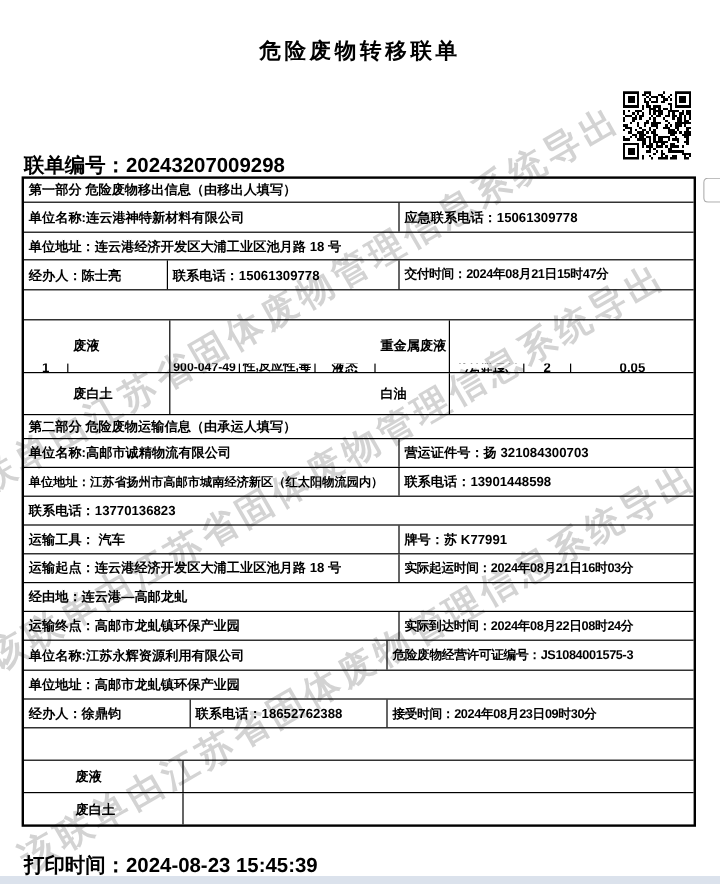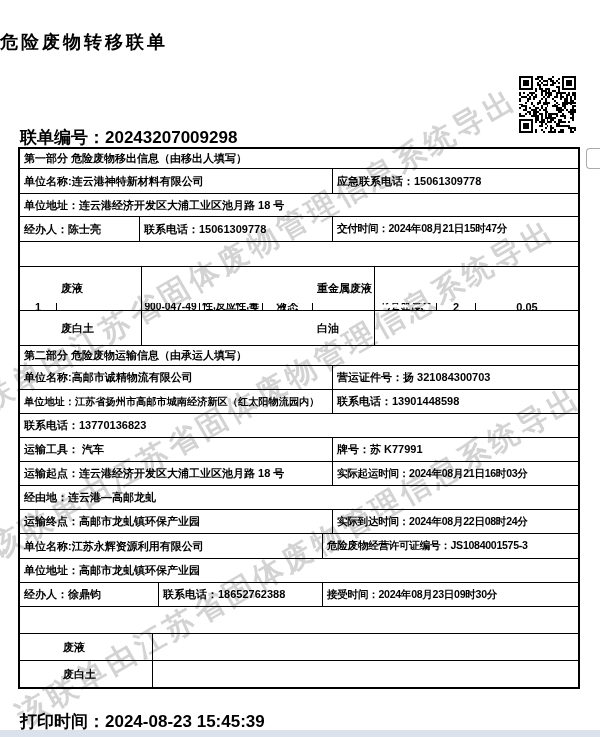--- a/index.html
+++ b/index.html
@@ -9,21 +9,21 @@
     font-family:"Liberation Sans","DejaVu Sans",sans-serif;color:#000;
   }
   
   .wm{
     position:absolute;white-space:nowrap;font-size:30px;font-weight:bold;
     letter-spacing:4px;color:rgba(140,140,140,0.38);
     transform:rotate(-30deg);transform-origin:0 0;z-index:0;pointer-events:none;
   }
   
   .doc-title{
-    position:absolute;top:30px;left:0;width:100%;text-align:left;
+    position:absolute;top:30px;left:0;width:100%;text-align:center;
     font-size:18px;font-weight:bold;letter-spacing:3px;z-index:2;
   }
   .manifest-no{position:absolute;left:20px;top:126px;font-size:17px;font-weight:bold;z-index:2;}
   .qr{position:absolute;left:519px;top:76px;width:57px;height:57px;z-index:2;}
   .qr svg{width:100%;height:100%;}
   
   .form{
     position:absolute;left:18px;top:147px;width:562px;box-sizing:border-box;
     border:2px solid #000;z-index:1;background:transparent;
   }

